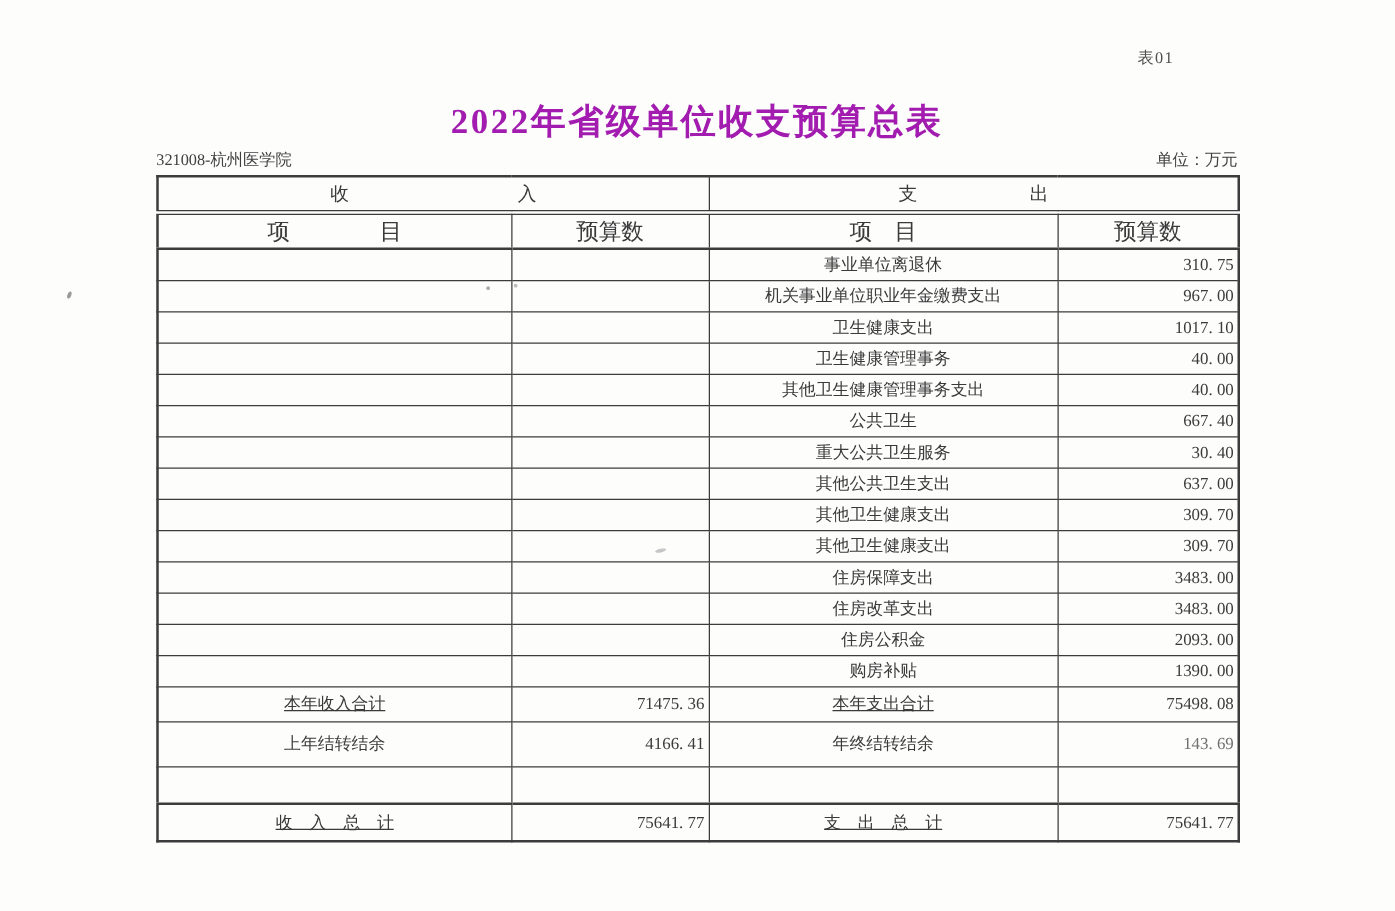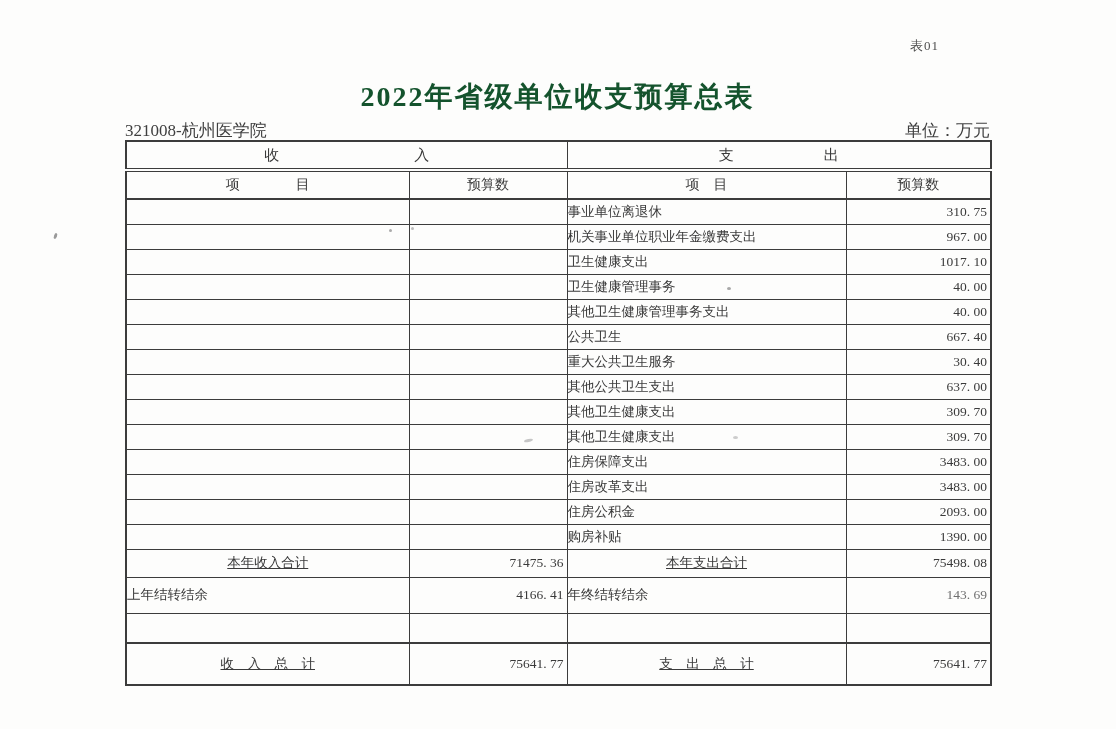--- a/index.html
+++ b/index.html
@@ -8,53 +8,53 @@
     background:#fdfdfc;
     font-family:"Liberation Serif","DejaVu Serif",serif;
     color:#3a3a3a;
   }
   .sheet-label{
     position:absolute;top:37px;left:910px;
     font-size:13px;color:#4f4f4f;letter-spacing:1px;
   }
   .title{
     position:absolute;top:78px;left:125px;width:865px;margin:0;
-    text-align:center;font-size:28px;font-weight:bold;color:#14532d;
+    text-align:center;font-size:28px;font-weight:bold;color:#a21caf;
     letter-spacing:2px;
   }
   .meta{
     position:absolute;top:119px;left:125px;width:865px;
     display:flex;justify-content:space-between;
-    font-size:17px;color:#3f3f3f;
+    font-size:13px;color:#3f3f3f;
   }
   table.budget{
     position:absolute;top:140px;left:125px;width:865px;
     border-collapse:collapse;table-layout:fixed;
     border:2px solid #3c3c3c;
   }
   .budget th,.budget td{
     border:1px solid #3c3c3c;
     padding:0;vertical-align:middle;
     overflow:hidden;white-space:pre;
   }
   .budget thead tr.grp-row th{
     height:26px;font-weight:normal;font-size:15px;text-align:center;
     border-bottom:4px double #3c3c3c;
   }
   .budget thead tr.col-row th{
-    height:26px;font-weight:normal;font-size:14px;text-align:center;
+    height:26px;font-weight:normal;font-size:18px;text-align:center;
     border-bottom:2px solid #3c3c3c;
   }
   tr.detail{height:25px;}
   tr.subtotal{height:28px;}
   tr.carry{height:36px;margin-left:24px;}
   tr.blank{height:30px;}
-  tr.total{height:42px;}
+  tr.total{height:30px;}
   tr.total td{border-top:2px solid #3c3c3c;}
-  td.item{text-align:left;font-size:13.5px;padding-left:0;}
+  td.item{text-align:center;font-size:13.5px;padding-left:0;}
   td.val{text-align:right;font-size:13.5px;padding-right:3px;}
   td.center{text-align:center;padding-left:0;text-decoration:underline;}
   .ind0{padding-left:4px;}
   .ind1{padding-left:17px;}
   .ind2{padding-left:30px;}
   .faint{color:#6f6f6f;}
   .speck{position:absolute;border-radius:50%;}
   .s1{left:54px;top:233px;width:3px;height:6px;background:#9a9a9a;transform:rotate(20deg);}
   .s2{left:389px;top:229px;width:3px;height:3px;background:#ababab;}
   .s3{left:411px;top:227px;width:3px;height:3px;background:#bcbcbc;}

